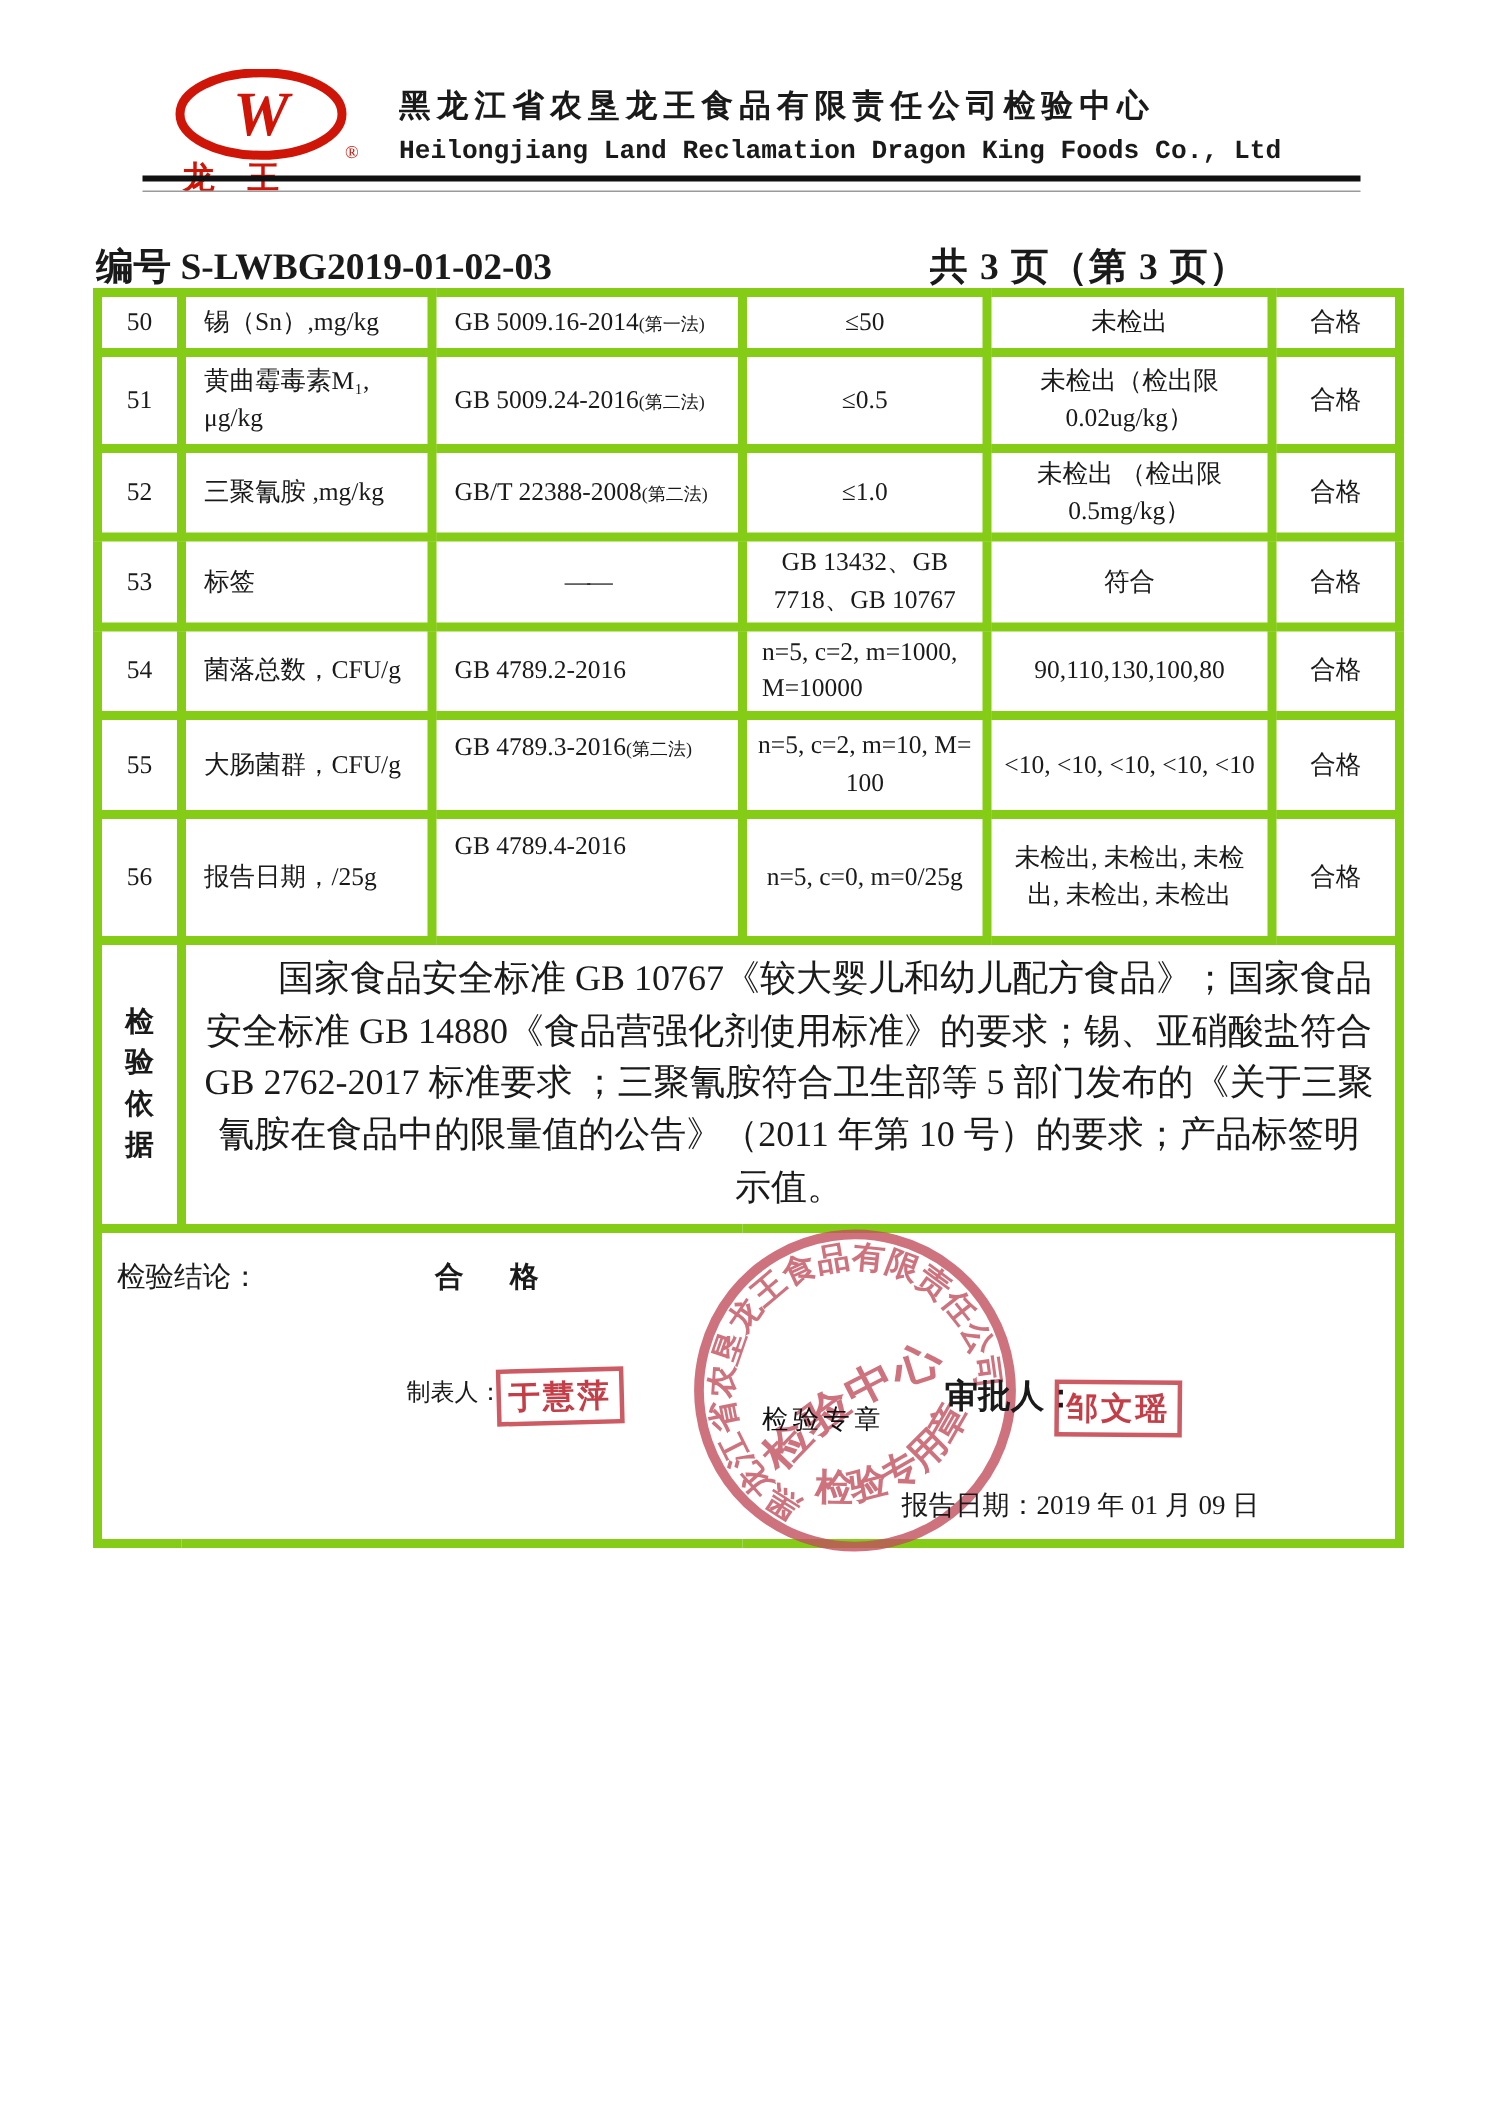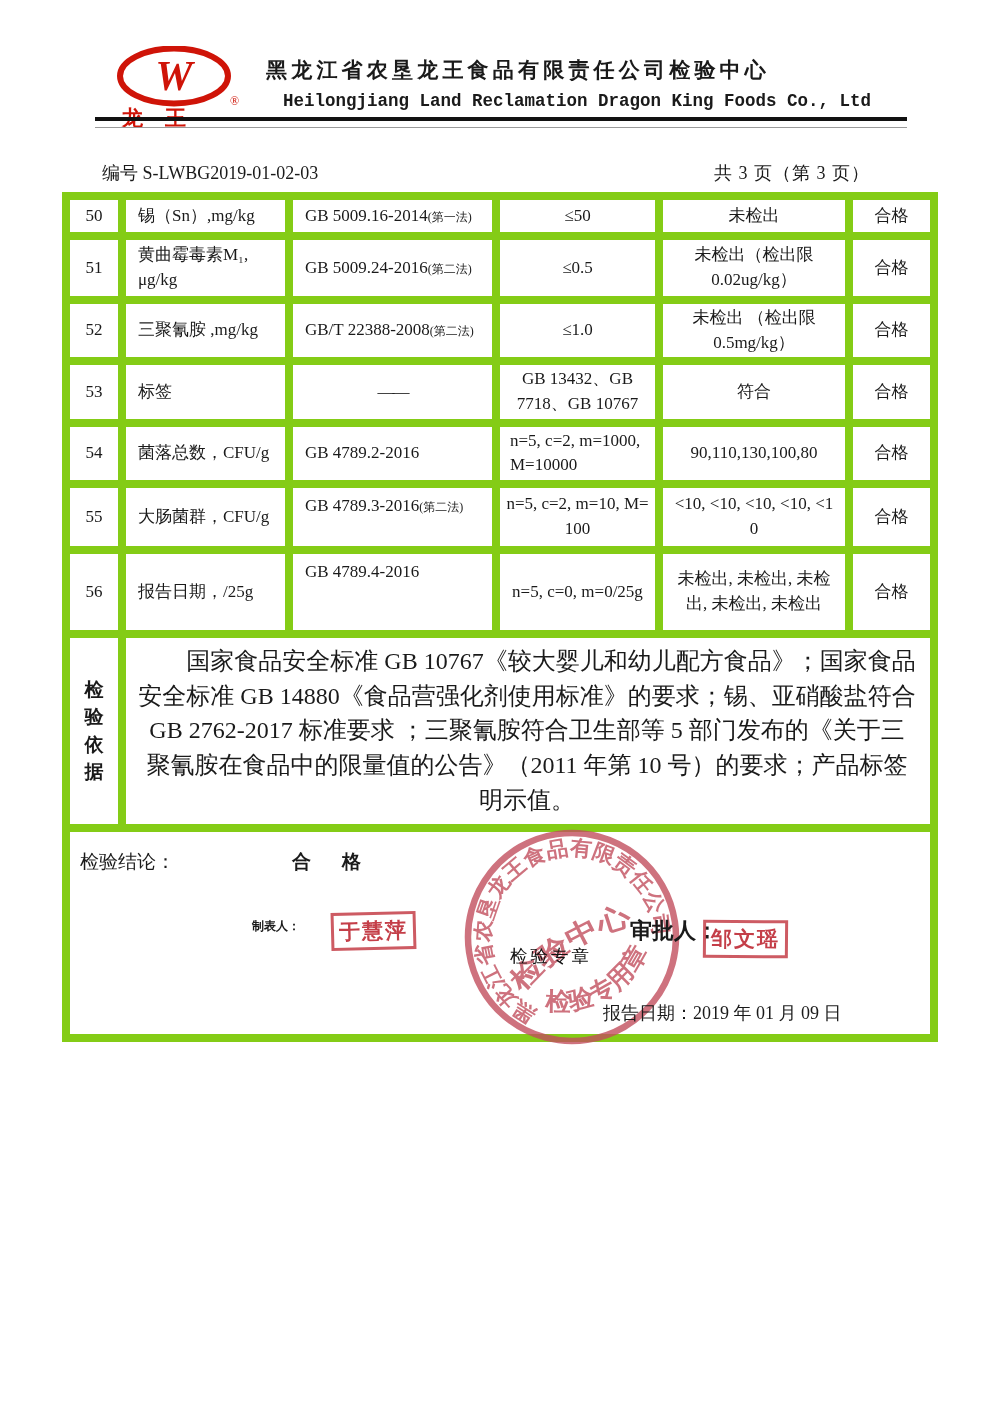--- a/index.html
+++ b/index.html
@@ -19,35 +19,35 @@
     white-space:nowrap; font-family:"Liberation Serif", serif;
   }
   .logo-reg { position:absolute; left:118px; top:48px; color:#cf1408; font-size:12px; }
   .titles { position:absolute; left:266px; top:56px; width:600px; }
   .title-cn {
     font-size:21px; font-weight:700; letter-spacing:4.2px; white-space:nowrap;
     font-family:"Liberation Serif", serif;
   }
   .title-en {
     margin-top:7px; font-size:17.5px; font-weight:600; white-space:nowrap;
-    font-family:"Liberation Mono", monospace; letter-spacing:0;margin-left:17px;
+    font-family:"Liberation Mono", monospace; letter-spacing:0;
   }
   .rule-thick { position:absolute; left:95px; top:117px; width:812px; height:4px; background:#111; }
   .rule-thin  { position:absolute; left:95px; top:127px; width:812px; height:1px; background:#9a9a9a; }
   
-  .docmeta { position:absolute; left:62px; top:161px; width:868px; height:26px; font-weight:400; font-size:18px;margin-left:38px; }
+  .docmeta { position:absolute; left:62px; top:161px; width:868px; height:26px; font-weight:700; font-size:25px; }
   .doc-number { position:absolute; left:2px; top:0; }
   .doc-pages  { position:absolute; right:98px; top:0; letter-spacing:1px; }
   
   table.report {
     position:absolute; left:62px; top:192px; width:868px;
     border-collapse:collapse; table-layout:fixed;
     font-size:17px;
   }
-  table.report td { border:8px solid #84cc16; vertical-align:middle; line-height:1.45; }
+  table.report td { border:6px solid #84cc16; vertical-align:middle; line-height:1.45; }
   td.c-no   { text-align:center; }
   td.c-item { text-align:left; padding:2px 4px 2px 12px; }
   td.c-method { text-align:left; padding:2px 4px 2px 12px;border-radius:10px; }
   td.c-method .note { font-size:12px; }
   td.c-method.center { text-align:center; padding:2px; letter-spacing:-2px; }
   td.c-method.top { vertical-align:top; padding-top:6px; }
   td.c-std  { text-align:center; padding:2px 6px;border-radius:12px; }
   td.c-std.left { text-align:left; padding:2px 4px 2px 10px; }
   td.c-res  { text-align:center; padding:2px 8px; }
   td.c-con  { text-align:center; }
@@ -70,21 +70,21 @@
   }
   
   td.concl { height:210px; position:relative; vertical-align:top; }
   .concl-label { position:absolute; left:10px; top:16px; font-size:19px; }
   .concl-value { position:absolute; left:222px; top:16px; font-size:19px; font-weight:600; letter-spacing:6px; }
   .seal { position:absolute; left:391px; top:-6px; width:222px; height:222px; pointer-events:none; }
   .seal-note { position:absolute; left:440px; top:112px; font-size:17.5px; letter-spacing:3px; color:#111; }
   .report-date { position:absolute; left:533px; top:168px; font-size:18px; }
   
   .sign-row { position:absolute; left:62px; top:908px; width:868px; height:60px; }
-  .sign-label-1 { position:absolute; left:190px; top:10px; font-size:12px; font-weight:700; }
+  .sign-label-1 { position:absolute; left:209px; top:10px; font-size:16px; font-weight:400; }
   .sign-label-2 { position:absolute; left:568px; top:8px; font-size:22px; font-weight:600; }
   .name-stamp {
     position:absolute; display:inline-block;
     border:3px solid rgba(196,62,72,0.85); color:#c43e48;
     font-size:21px; font-weight:700; letter-spacing:2px;
     padding:2px 5px; background:transparent; white-space:nowrap;
   }
   .name-stamp.s1 { left:269px; top:4px; transform:rotate(-1.5deg); }
   .name-stamp.s2 { left:641px; top:12px; transform:rotate(0.5deg); }
 </style>

